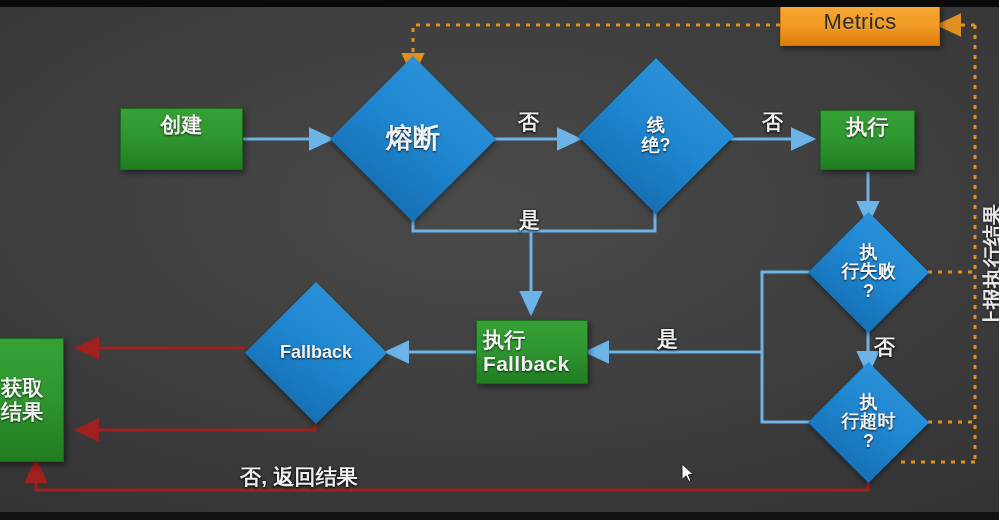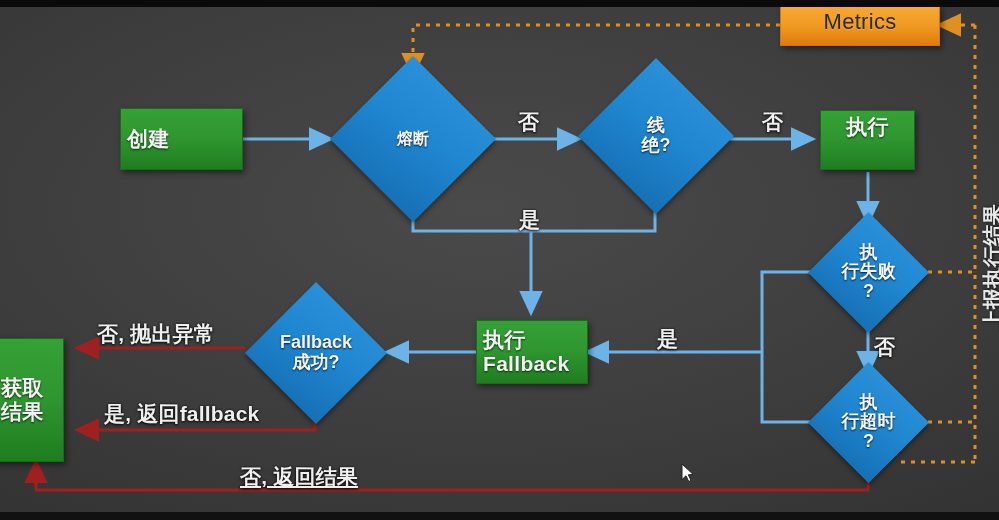--- a/index.html
+++ b/index.html
@@ -86,21 +86,21 @@
     transform-origin: center center;
     box-shadow: 3px 3px 7px rgba(0,0,0,.40);
   }
   .diamond .label {
     position: absolute;
     left: 50%; top: 50%;
     transform: translate(-50%, -50%);
     width: 86%;
     text-align: center;
     color: #f4f4f4;
-    font-size: 16px;
+    font-size: 27px;
     font-weight: bold;
     line-height: 1.1;
     text-shadow: 0 1px 2px rgba(0,0,0,.8);
     z-index: 2;
     pointer-events: none;
   }
   .diamond .label.small { font-size: 18px; }
 
   
   .elabel {
@@ -194,21 +194,21 @@
       <path d="M928,422 L975,422"></path>
 
       <path d="M975,462 L900,462"></path>
     </g>
   </svg>
 
   <div class="node box box-orange" style="left:780px; top:5px; width:160px; height:41px;">
     <span>Metrics</span>
   </div>
 
-  <div class="node box" style="left:120px; top:108px; width:123px; height:62px; flex-direction:column;">
+  <div class="node box" style="left:120px; top:108px; width:123px; height:62px; flex-direction:row;">
     <span>创建</span>
   </div>
 
   <div class="diamond" style="left:330px; top:56px; width:166px; height:166px;">
     <div class="shape"></div>
     <div class="label">
       <div>熔断</div>
     </div>
   </div>
 
@@ -244,44 +244,41 @@
 
   <div class="node box" style="left:476px; top:320px; width:112px; height:64px; flex-direction:column;">
     <span>执行</span>
     <span>Fallback</span>
   </div>
 
   <div class="diamond" style="left:245px; top:282px; width:142px; height:142px;">
     <div class="shape"></div>
     <div class="label small">
       <div>Fallback</div>
-      <div>成功?</div>
     </div>
   </div>
 
   <div class="node box" style="left:-6px; top:338px; width:70px; height:124px; flex-direction:column;">
     <span>获取</span>
     <span>结果</span>
   </div>
 
   <div class="elabel big" style="left:518px; top:108px;">否</div>
 
   <div class="elabel big" style="left:762px; top:108px;">否</div>
 
   <div class="elabel big" style="left:519px; top:206px;">是</div>
 
   <div class="elabel big" style="left:657px; top:325px;">是</div>
 
   <div class="elabel big" style="left:874px; top:333px;">否</div>
 
-  <div class="elabel big" style="left:97px; top:320px;">否, 抛出异常</div>
-
-  <div class="elabel big" style="left:104px; top:400px;">是, 返回fallback</div>
-
-  <div class="elabel big" style="left:240px; top:463px;text-decoration:underline;">否, 返回结果</div>
+
+
+  <div class="elabel big" style="left:240px; top:463px;">否, 返回结果</div>
 
   <div class="vlabel" style="left:979px; top:330px;">上报执行结果</div>
 
   <svg class="cursor" style="left:681px; top:463px;" viewBox="0 0 14 20">
     <path d="M1,1 L1,16.5 L5,12.8 L7.8,18.6 L10,17.4 L7.3,11.8 L12.2,11.4 Z" fill="#ffffff" stroke="#222" stroke-width="1"></path>
   </svg>
 
 </div>
 
 </body></html>

